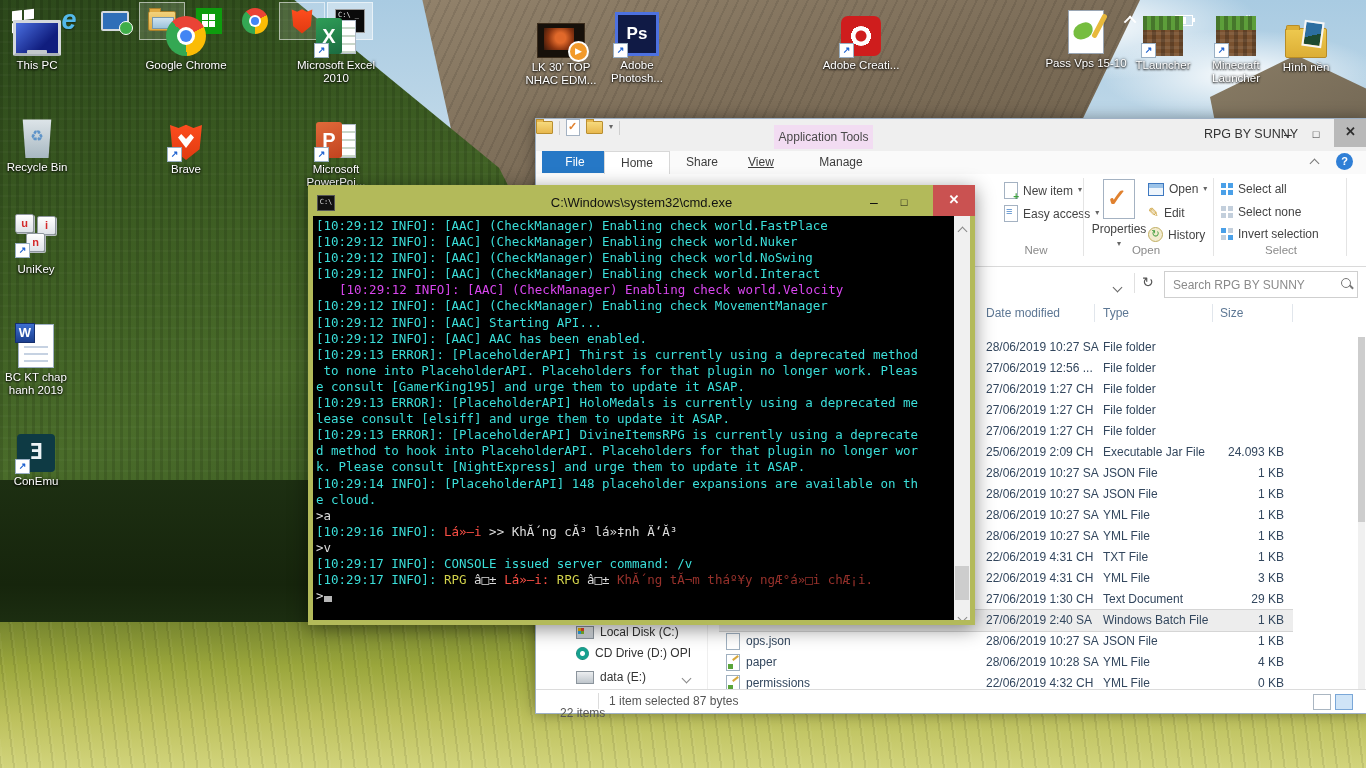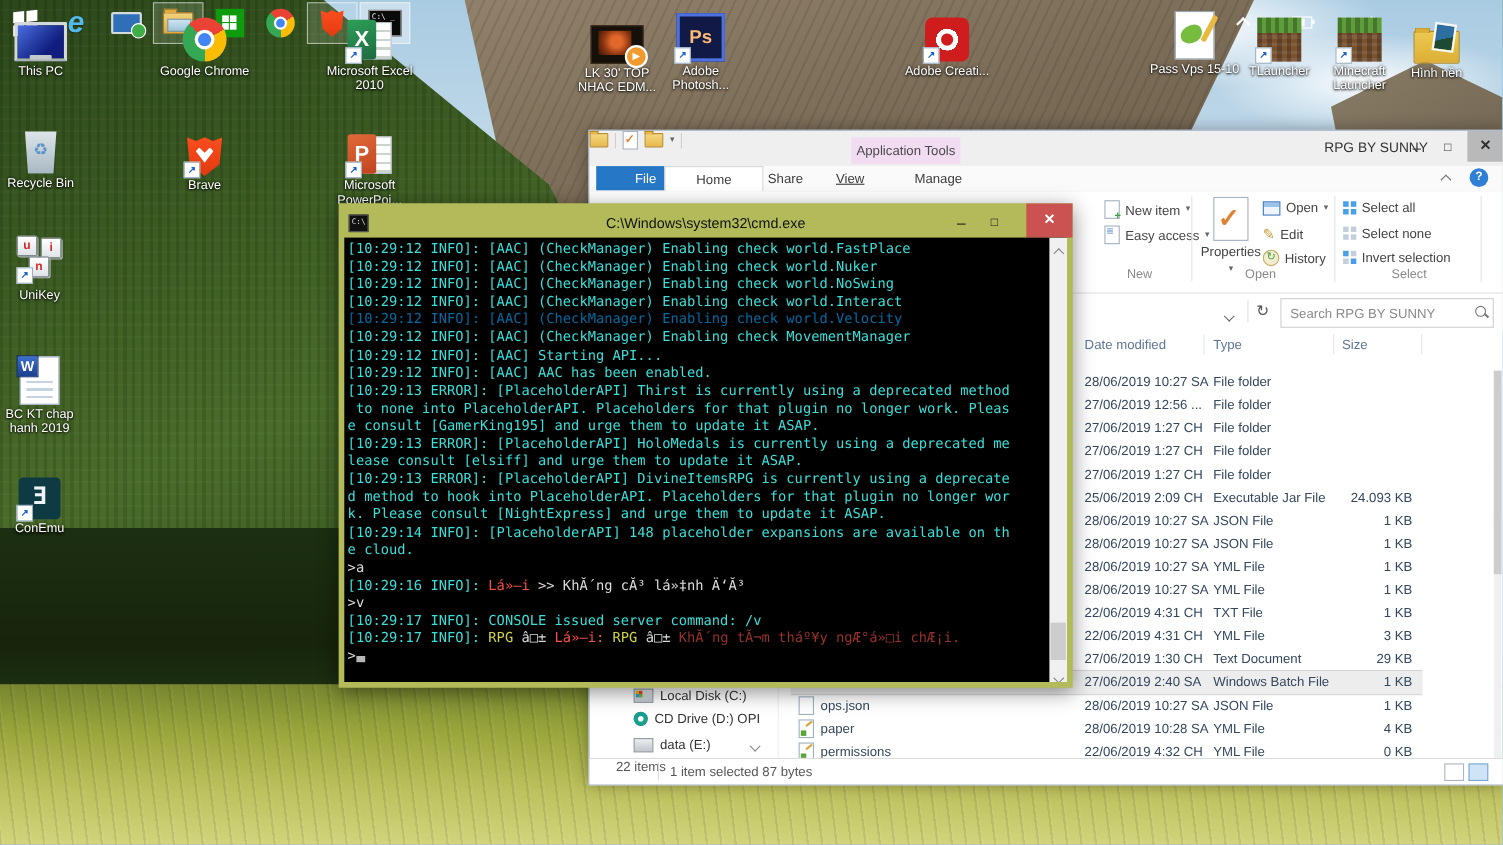--- a/index.html
+++ b/index.html
@@ -59,21 +59,21 @@
      font-size:20px;line-height:36px;text-align:center;}
   .blk-x{background:linear-gradient(160deg,#2e9e57,#1c6b41);}
   .blk-p{background:linear-gradient(160deg,#e06a3a,#c2431f);}
   
   .art-video .film{width:46px;height:33px;background:#16100a;position:relative;border:1px solid #3a2c1c;overflow:hidden;}
   .art-video .film::before{content:'';position:absolute;left:6px;top:4px;width:30px;height:22px;
      background:radial-gradient(circle at 55% 45%,#e0682a 0 25%,#8a3410 60%,#33160a 100%);}
   .art-video .play{position:absolute;right:-4px;bottom:-4px;width:17px;height:17px;border-radius:50%;
      background:#f29a2c;border:2px solid #fff;color:#fff;font-size:9px;line-height:17px;text-align:center;}
   
-  .art-ps .sq{width:38px;height:38px;background:#101a45;border:3px solid #4d71e0;color:#fdba74;
+  .art-ps .sq{width:38px;height:38px;background:#101a45;border:3px solid #4d71e0;color:#ffffff;
      font-weight:bold;font-size:17px;line-height:38px;text-align:center;}
   
   .art-cc .sq{width:40px;height:40px;background:#cf1d1d;border-radius:7px;position:relative;}
   .art-cc .sq::before{content:'';position:absolute;left:8px;top:10px;width:24px;height:20px;border-radius:50%;
      background:radial-gradient(circle at 50% 50%,#cf1d1d 0 5px,#fff 6px 10px,#cf1d1d 10px);}
   
   .art-npp .pg{width:34px;height:42px;background:#fff;border:1px solid #9aa6b4;position:relative;}
   .art-npp .cham{position:absolute;left:4px;top:12px;width:20px;height:16px;background:#76bd3f;
      border-radius:60% 40% 55% 45%;transform:rotate(-15deg);}
   .art-npp .pen{position:absolute;right:1px;top:2px;width:5px;height:26px;background:#e8b93c;transform:rotate(28deg);border-radius:2px;}
@@ -120,21 +120,21 @@
      box-shadow:0 0 14px rgba(0,0,0,.35);z-index:2;font-size:12px;color:#333;}
   .ex-title{left:0;top:0;right:0;height:32px;background:#efefef;}
   .ex-apptools{left:238px;top:6px;width:99px;height:24px;background:#f2dcf2;color:#4a4a4a;text-align:center;line-height:24px;font-size:12px;}
   .ex-titletext{left:340px;top:0;width:750px;text-align:center;line-height:30px;color:#333;font-size:12.5px;}
   .wbtn{top:4px;width:26px;height:22px;text-align:center;line-height:22px;color:#333;font-size:14px;}
   .ex-close{right:0;top:0;width:33px;height:28px;background:#b9b9b9;color:#2e2e2e;text-align:center;line-height:26px;font-size:13px;font-weight:bold;}
   .qat{left:8px;top:7px;display:flex;align-items:center;gap:6px;}
   .qat .sep{width:1px;height:14px;background:#cfcfcf;}
   
   .ex-tabs{left:0;top:32px;right:0;height:23px;background:#fafafa;border-bottom:1px solid #e4e4e4;}
-  .tab{position:absolute;top:0;height:22px;line-height:22px;padding:0 28px;color:#3c3c3c;}
+  .tab{position:absolute;top:0;height:22px;line-height:22px;padding:0 16px;color:#3c3c3c;}
   .tab-file{left:6px;background:#2678c6;color:#fff;width:34px;text-align:center;}
   .tab-home{left:68px;background:#fff;border:1px solid #d8d8d8;border-bottom:none;}
   .tab-share{left:134px;}
   .tab-view{left:196px;text-decoration:underline;}
   .tab-manage{left:246px;width:86px;text-align:center;}
   .ex-collapse{right:44px;top:37px;width:12px;height:10px;}
   .ex-help{right:14px;top:34px;width:17px;height:17px;border-radius:50%;background:#2f7fd6;color:#fff;
      font-size:11px;font-weight:bold;text-align:center;line-height:17px;}
   
   .ex-ribbon{left:0;top:55px;right:0;height:92px;background:#fff;border-bottom:1px solid #dadada;}
@@ -670,21 +670,21 @@
     <span>CD Drive (D:) OPI</span>
   </div>
   <div class="nav-item" style="left:40px;top:551px;">
     <span class="i-hdd"></span>
     <span>data  (E:)</span>
   </div>
   <span class="abs" style="left:147px;top:552px;"><span class="chev down" style="border-color:#888;"></span></span>
   <span class="abs" style="left:171px;top:218px;width:1px;height:352px;background:#efefef;"></span>
 
   <div class="abs ex-status">
-    <span class="abs" style="left:24px;top:0;">22 items</span>
+    <span class="abs" style="left:24px;top:16px;">22 items</span>
     <span class="abs" style="left:62px;top:3px;width:1px;height:16px;background:#dcdcdc;"></span>
     <span class="abs" style="left:73px;top:4px;">1 item selected 87 bytes</span>
     <span class="sview" style="right:36px;"></span>
     <span class="sview active" style="right:14px;"></span>
   </div>
 </div>
 
 <div id="console" class="abs">
   <div class="abs c-title">
     <div class="c-ico">C:\</div>
@@ -692,21 +692,21 @@
     <div class="c-min">–</div>
     <div class="c-max">□</div>
     <div class="c-close">✕</div>
   </div>
   <div class="c-client">
     <div id="console-lines">
         <div class="cline"><span style="color: rgb(59, 223, 218);">[10:29:12 INFO]: [AAC] (CheckManager) Enabling check world.FastPlace</span></div>
         <div class="cline"><span style="color: rgb(59, 223, 218);">[10:29:12 INFO]: [AAC] (CheckManager) Enabling check world.Nuker</span></div>
         <div class="cline"><span style="color: rgb(59, 223, 218);">[10:29:12 INFO]: [AAC] (CheckManager) Enabling check world.NoSwing</span></div>
         <div class="cline"><span style="color: rgb(59, 223, 218);">[10:29:12 INFO]: [AAC] (CheckManager) Enabling check world.Interact</span></div>
-        <div class="cline"><span style="color: #0369a1;">[10:29:12 INFO]: [AAC] (CheckManager) Enabling check world.Velocity</span></div>
+        <div class="cline"><span style="color: #d946ef; margin-left: 23px;">[10:29:12 INFO]: [AAC] (CheckManager) Enabling check world.Velocity</span></div>
         <div class="cline"><span style="color: rgb(59, 223, 218);">[10:29:12 INFO]: [AAC] (CheckManager) Enabling check MovementManager</span></div>
         <div class="cline"><span style="color: rgb(59, 223, 218);">[10:29:12 INFO]: [AAC] Starting API...</span></div>
         <div class="cline"><span style="color: rgb(59, 223, 218);">[10:29:12 INFO]: [AAC] AAC has been enabled.</span></div>
         <div class="cline"><span style="color: rgb(59, 223, 218);">[10:29:13 ERROR]: [PlaceholderAPI] Thirst is currently using a deprecated method</span></div>
         <div class="cline"><span style="color: rgb(59, 223, 218);"> to none into PlaceholderAPI. Placeholders for that plugin no longer work. Pleas</span></div>
         <div class="cline"><span style="color: rgb(59, 223, 218);">e consult [GamerKing195] and urge them to update it ASAP.</span></div>
         <div class="cline"><span style="color: rgb(59, 223, 218);">[10:29:13 ERROR]: [PlaceholderAPI] HoloMedals is currently using a deprecated me</span></div>
         <div class="cline"><span style="color: rgb(59, 223, 218);">lease consult [elsiff] and urge them to update it ASAP.</span></div>
         <div class="cline"><span style="color: rgb(59, 223, 218);">[10:29:13 ERROR]: [PlaceholderAPI] DivineItemsRPG is currently using a deprecate</span></div>
         <div class="cline"><span style="color: rgb(59, 223, 218);">d method to hook into PlaceholderAPI. Placeholders for that plugin no longer wor</span></div>

